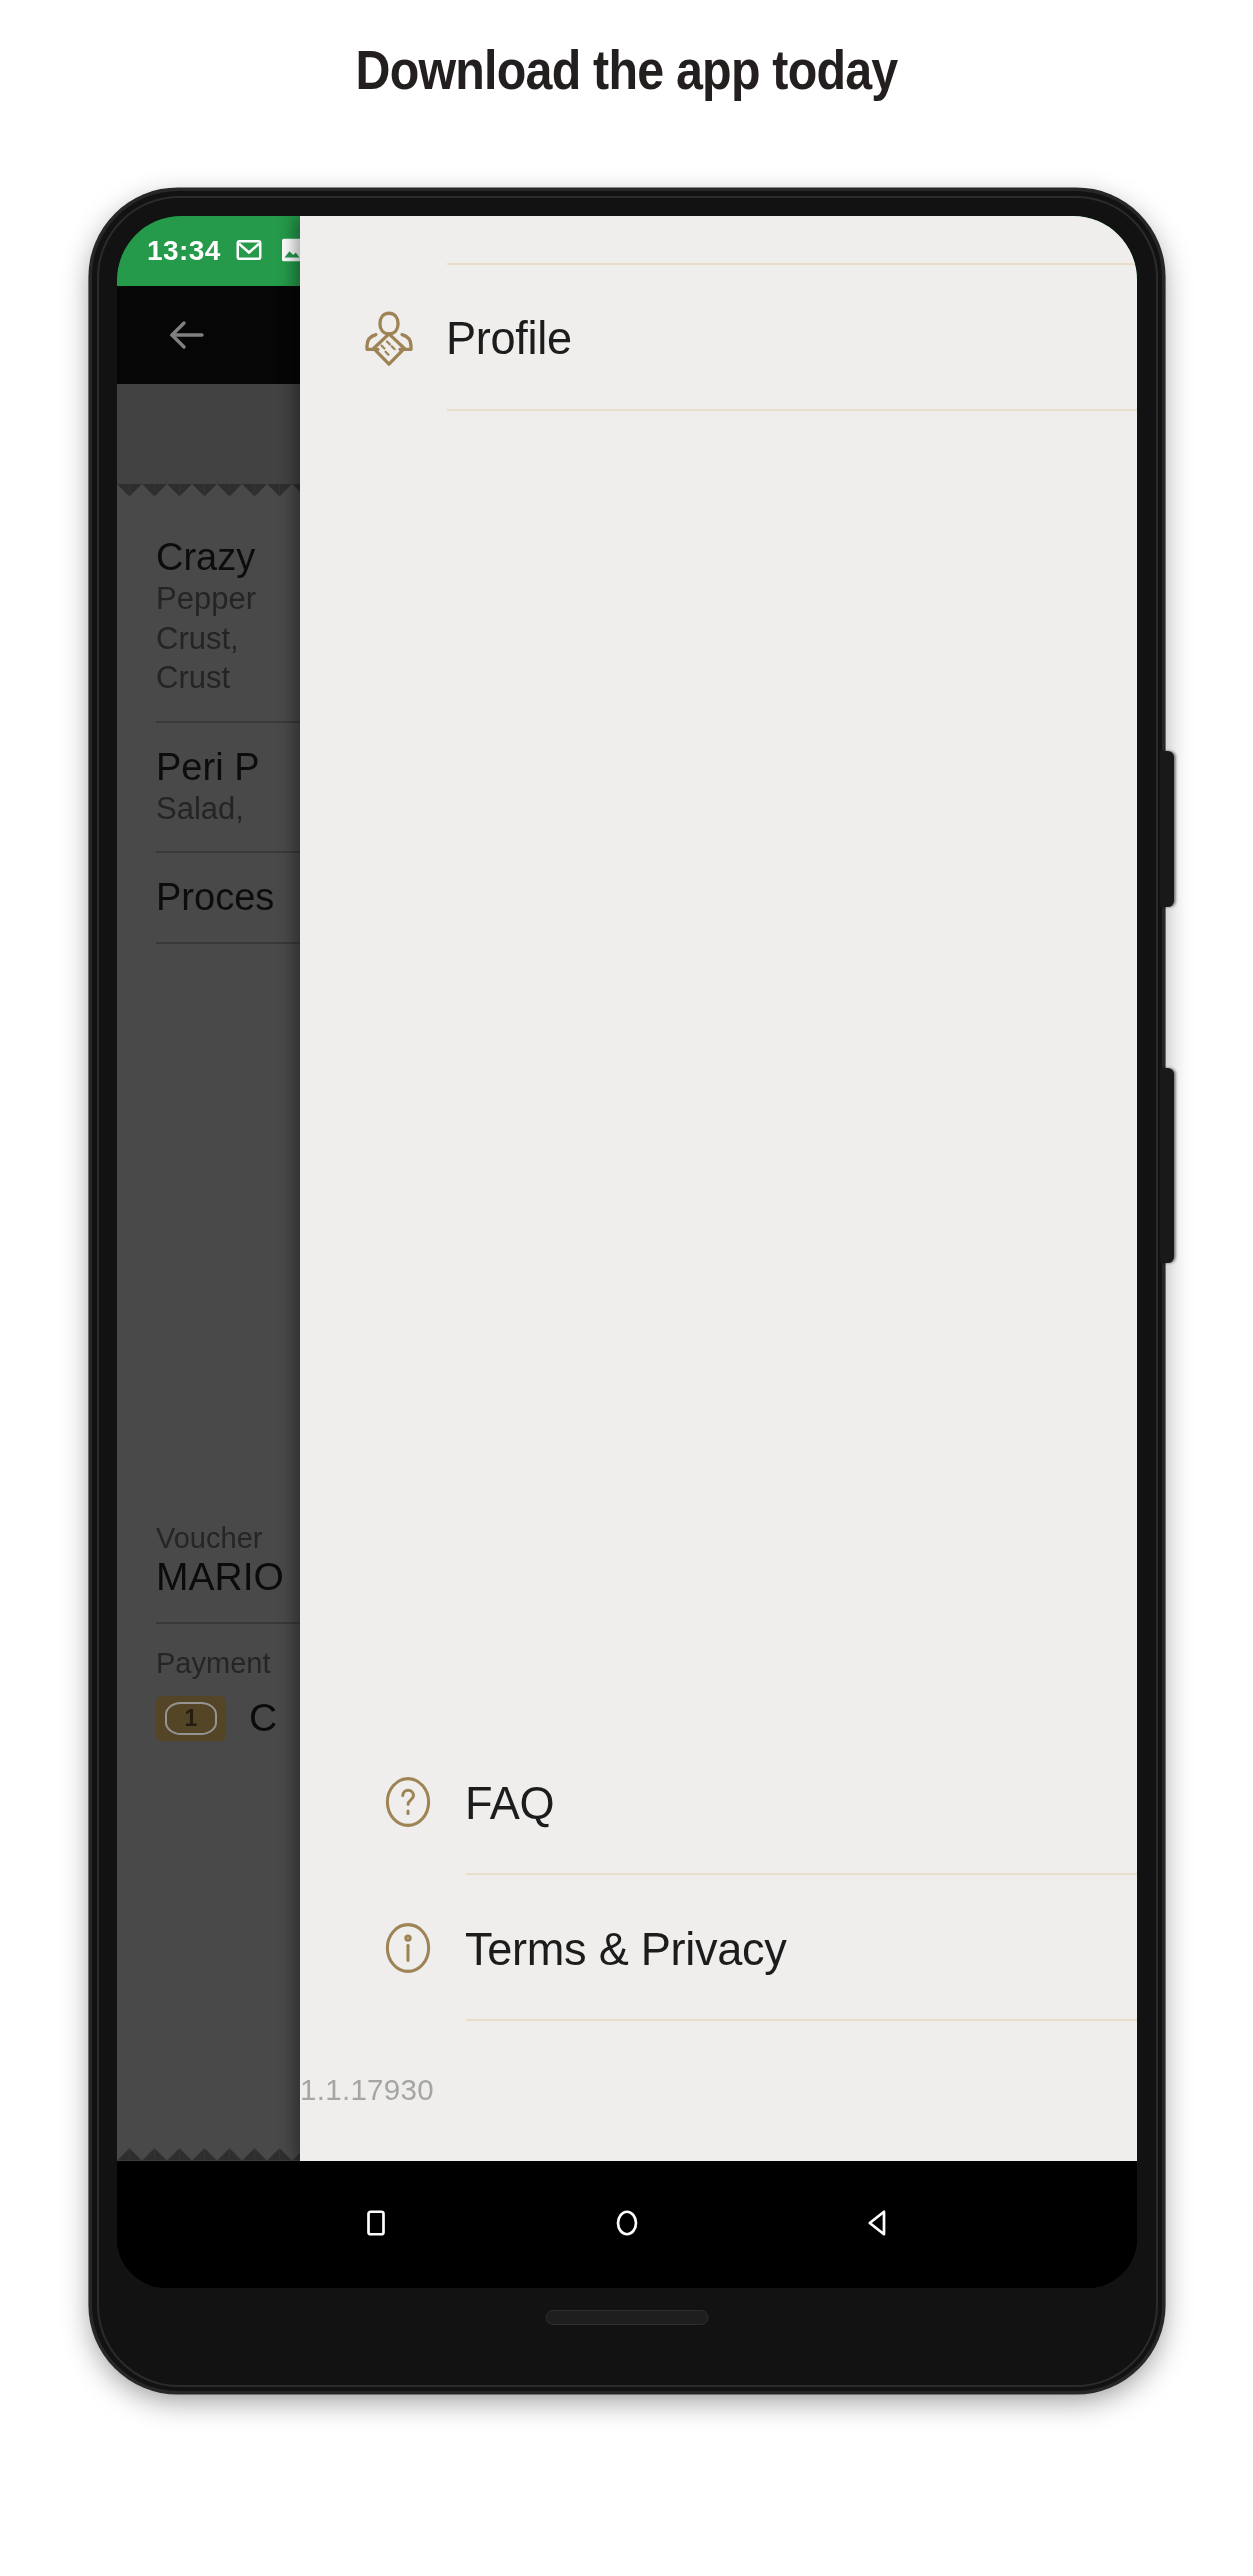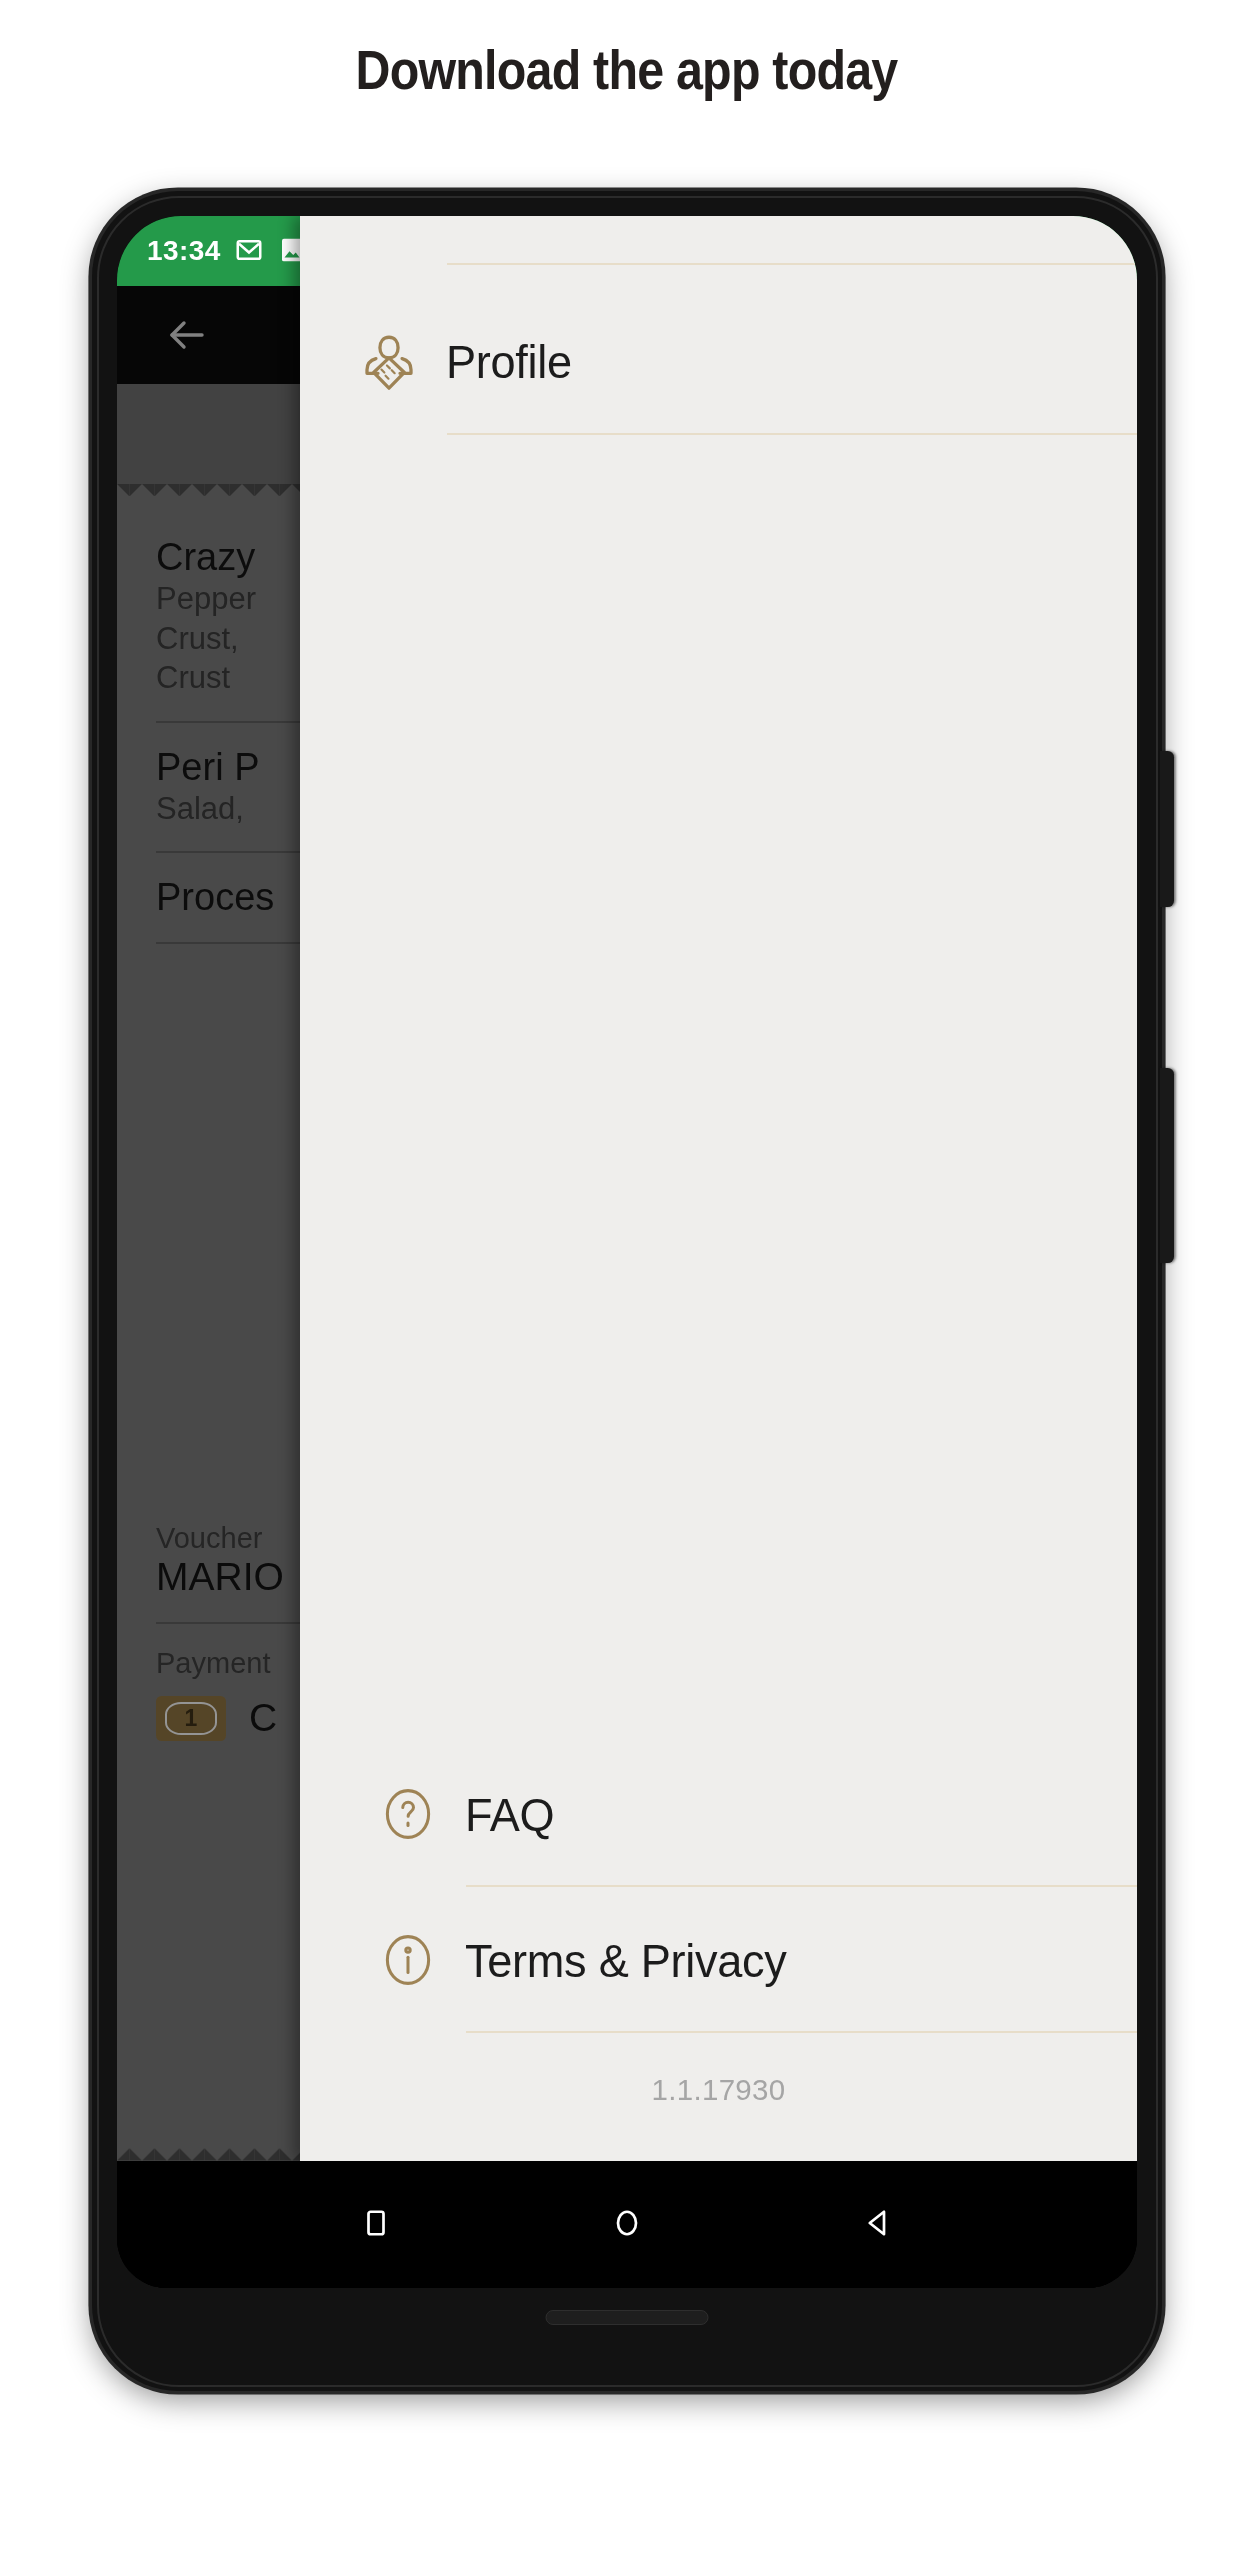--- a/index.html
+++ b/index.html
@@ -260,21 +260,21 @@
     right: 0;
     bottom: 127px;
     background: #efeeec;
     z-index: 8;
     display: flex;
     flex-direction: column;
     box-shadow: -7.2px 0 14.3px rgba(0,0,0,.35);
   }
   .drawer-pad-top { height: 47px; flex: none; }
 
-  .menu-list { flex: none; margin-top: 24px; }
+  .menu-list { flex: none; }
   .menu-list.bottom { margin-top: auto; margin-left: 19px; }
 
   .menu-item {
     display: flex;
     align-items: center;
     height: 146px;
     padding-left: 32px;
     position: relative;
   }
   .menu-item .mi-icon {
@@ -302,24 +302,24 @@
   }
 
   .top-rule {
     height: 1.8px;
     background: #e7ddc9;
     margin-left: 147px;
   }
 
   .version {
     flex: none;
-    text-align: center;
+    text-align: left;
     font-size: 29.5px;
     color: #a5a5a5;
-    padding: 40px 0 54px 0;
+    padding: 52px 0 54px 0;
     letter-spacing: 0.3px;
     border-radius: 29px;
   }
 
   .spacer { flex: 1 1 auto; }
 </style>
 </head>
 <body>
 
 <div class="page-title">Download the app today</div>

